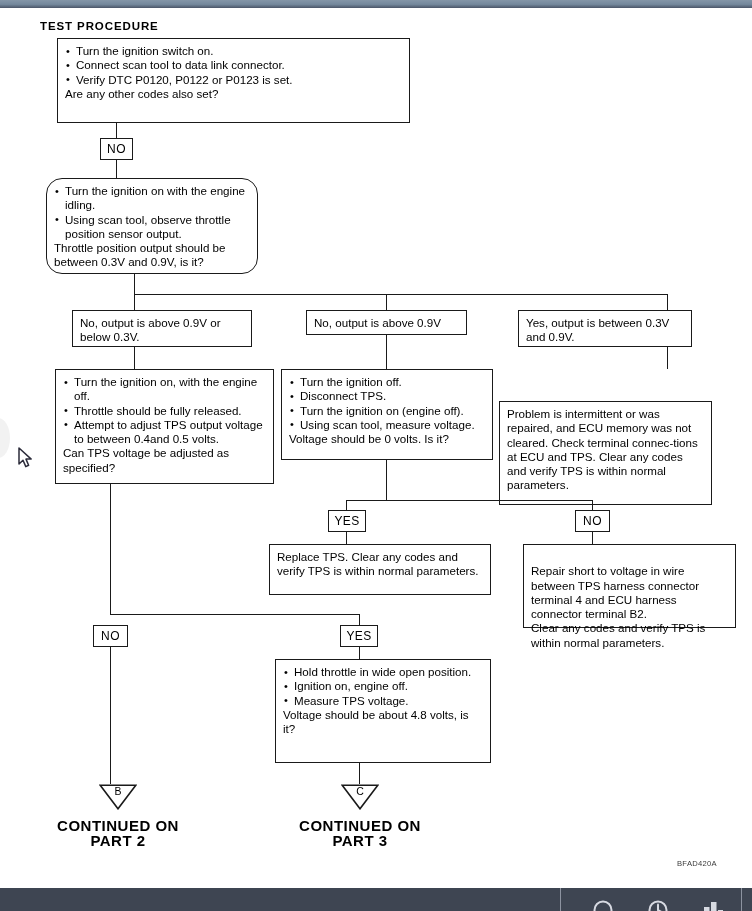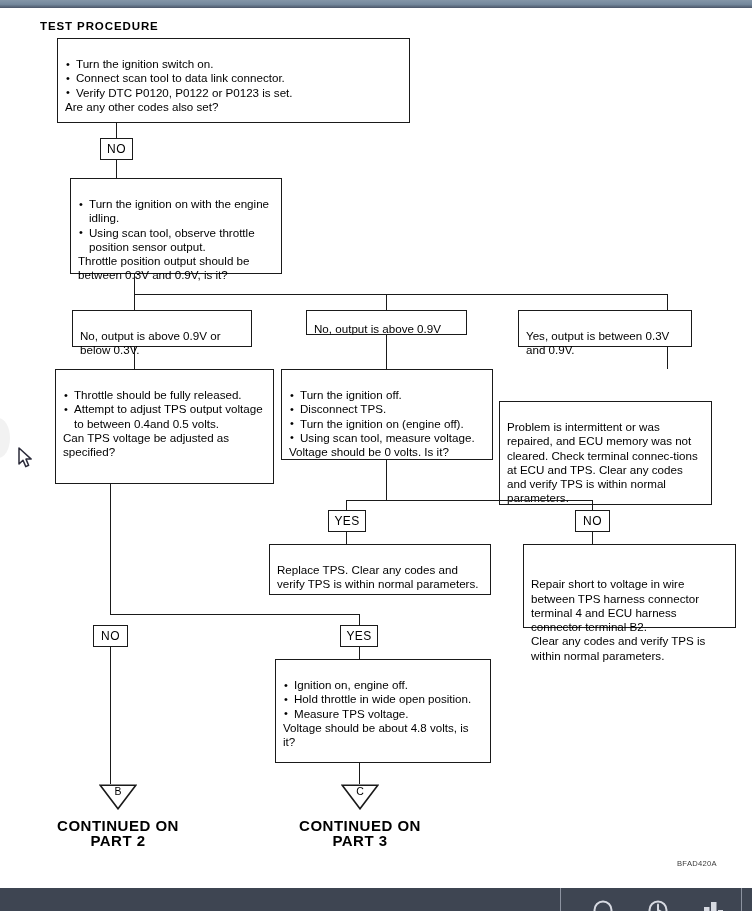--- a/index.html
+++ b/index.html
@@ -73,21 +73,21 @@
   }
 
   .box {
     position: absolute;
     border: 1.3px solid #1a1a1a;
     background: #ffffff;
     box-sizing: border-box;
     font-size: 11.6px;
     line-height: 14.3px;
     color: #000;
-    padding: 18px 7px 4px 7px;
+    padding: 5px 7px 4px 7px;
   }
   .box ul {
     margin: 0; padding: 0; list-style: none;
   }
   .box li {
     position: relative;
     padding-left: 11px;
     margin: 0;
   }
   .box li::before {
@@ -170,21 +170,21 @@
       <li>Connect scan tool to data link connector.</li>
       <li>Verify DTC P0120, P0122 or P0123 is set.</li>
     </ul>
     <p>Are any other codes also set?</p>
   </div>
 
   <div class="vline" style="left:116px; top:123px; height:15px;"></div>
   <div class="tag" style="left:100px; top:138px; width:33px;">NO</div>
   <div class="vline" style="left:116px; top:160px; height:18px;"></div>
 
-  <div class="box" style="left:70px; top:178px; width:212px; height:96px;">
+  <div class="box" style="left:46px; top:178px; width:212px; height:96px;border-radius:16px;">
     <ul>
       <li>Turn the ignition on with the engine idling.</li>
       <li>Using scan tool, observe throttle position sensor output.</li>
     </ul>
     <p>Throttle position output should be between 0.3V and 0.9V, is it?</p>
   </div>
 
   <div class="vline" style="left:134px; top:274px; height:21px;"></div>
   <div class="hline" style="left:134px; top:294px; width:534px;"></div>
   <div class="vline" style="left:134px; top:294px; height:17px;"></div>
@@ -202,20 +202,21 @@
   <div class="box" style="left:518px; top:310px; width:174px; height:37px;">
     <p>Yes, output is between 0.3V and 0.9V.</p>
   </div>
 
   <div class="vline" style="left:134px; top:347px; height:22px;"></div>
   <div class="vline" style="left:386px; top:335px; height:34px;"></div>
   <div class="vline" style="left:667px; top:347px; height:22px;"></div>
 
   <div class="box" style="left:55px; top:369px; width:219px; height:115px;">
     <ul>
+      <li>Turn the ignition on, with the engine off.</li>
       <li>Throttle should be fully released.</li>
       <li>Attempt to adjust TPS output voltage to between 0.4and 0.5 volts.</li>
     </ul>
     <p>Can TPS voltage be adjusted as specified?</p>
   </div>
 
   <div class="box" style="left:281px; top:369px; width:212px; height:91px;">
     <ul>
       <li>Turn the ignition off.</li>
       <li>Disconnect TPS.</li>
@@ -254,22 +255,22 @@
   <div class="vline" style="left:359px; top:614px; height:11px;"></div>
 
   <div class="tag" style="left:93px; top:625px; width:35px;">NO</div>
   <div class="tag" style="left:340px; top:625px; width:38px;">YES</div>
 
   <div class="vline" style="left:110px; top:647px; height:137px;"></div>
   <div class="vline" style="left:359px; top:647px; height:12px;"></div>
 
   <div class="box" style="left:275px; top:659px; width:216px; height:104px;">
     <ul>
+      <li>Hold throttle in wide open position.</li>
       <li>Ignition on, engine off.</li>
-      <li>Hold throttle in wide open position.</li>
       <li>Measure TPS voltage.</li>
     </ul>
     <p>Voltage should be about 4.8 volts, is it?</p>
   </div>
 
   <div class="vline" style="left:359px; top:763px; height:21px;"></div>
 
   <div class="tri" style="left:99px; top:784px; width:38px; height:26px;">
     <svg width="38" height="26" viewBox="0 0 38 26">
       <polygon points="1.2,1.2 36.8,1.2 19,24.8" fill="#ffffff" stroke="#1a1a1a" stroke-width="1.6"></polygon>

